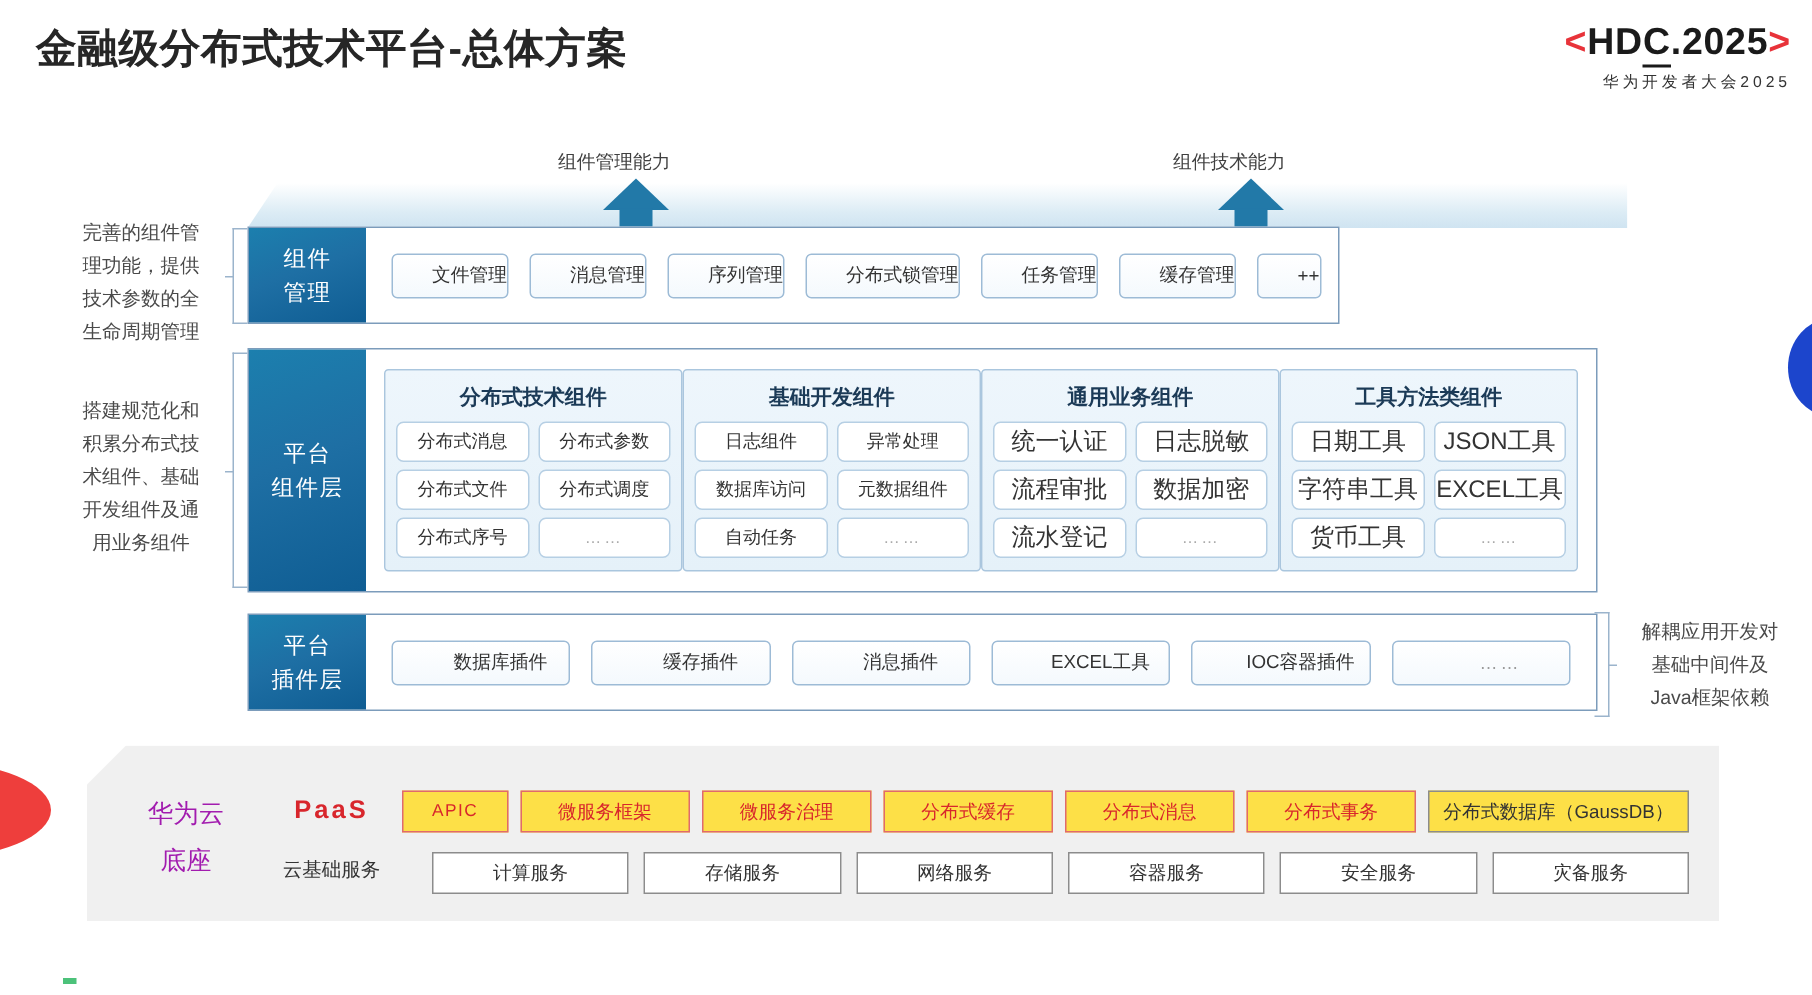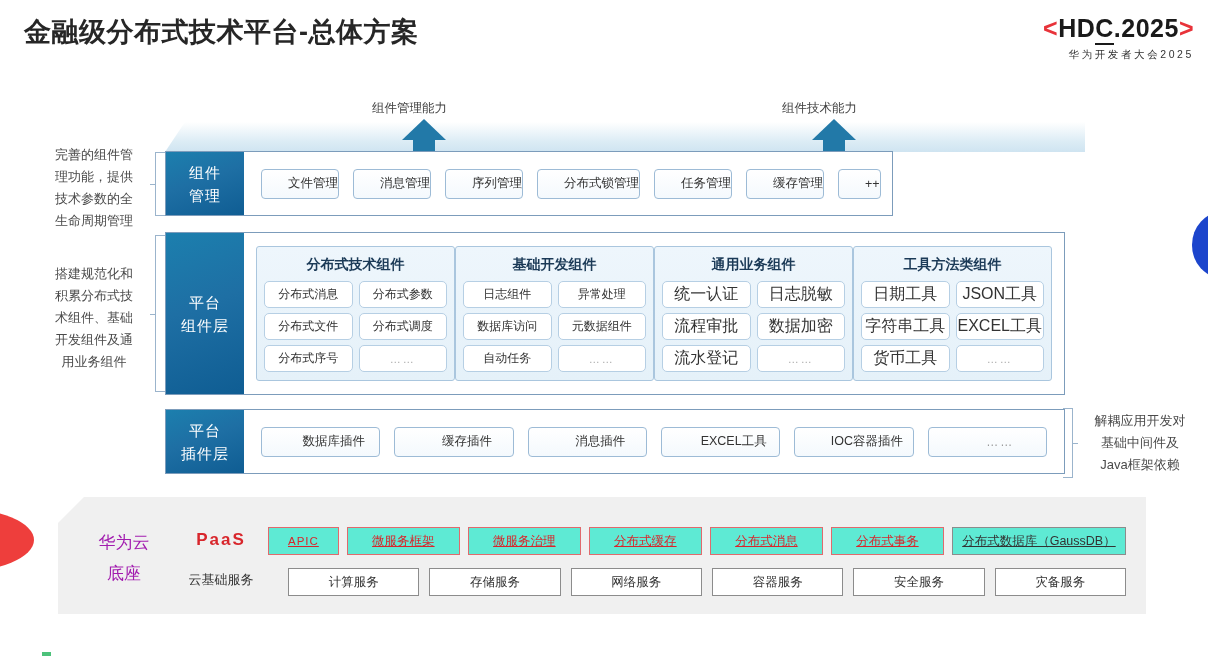--- a/index.html
+++ b/index.html
@@ -116,23 +116,23 @@
   .paas-label{
     position:absolute;left:175px;top:530px;width:92px;text-align:center;
     font-size:17px;font-weight:bold;color:#d8262c;letter-spacing:2px;
   }
   .cloudsvc-label{
     position:absolute;left:175px;top:571px;width:92px;text-align:center;
     font-size:13px;color:#333;white-space:nowrap;
   }
   .paas-row{position:absolute;left:268px;top:527px;width:858px;height:28px;display:flex;gap:8px;}
   .paas-chip{
-    flex:1;border:1.4px solid #e06a6d;background:#5eead4;color:#d8262c;
+    flex:1;border:1.4px solid #e06a6d;background:#fde047;color:#d8262c;
     display:flex;align-items:center;justify-content:center;
-    font-size:12.5px;white-space:nowrap;box-sizing:border-box;text-decoration:underline;
+    font-size:12.5px;white-space:nowrap;box-sizing:border-box;
   }
   .paas-chip.gray{border:1.4px solid #8c8c8c;color:#333;flex:1.55;font-size:12.5px;}
   .paas-chip.apic{flex:.62;letter-spacing:1px;font-size:11.5px;}
   .cloud-row{position:absolute;left:288px;top:568px;width:838px;height:28px;display:flex;gap:10px;}
   .cloud-chip{
     flex:1;border:1.3px solid #8c8c8c;background:#ffffff;color:#333;
     display:flex;align-items:center;justify-content:center;
     font-size:12.5px;white-space:nowrap;box-sizing:border-box;
   }
 </style>

